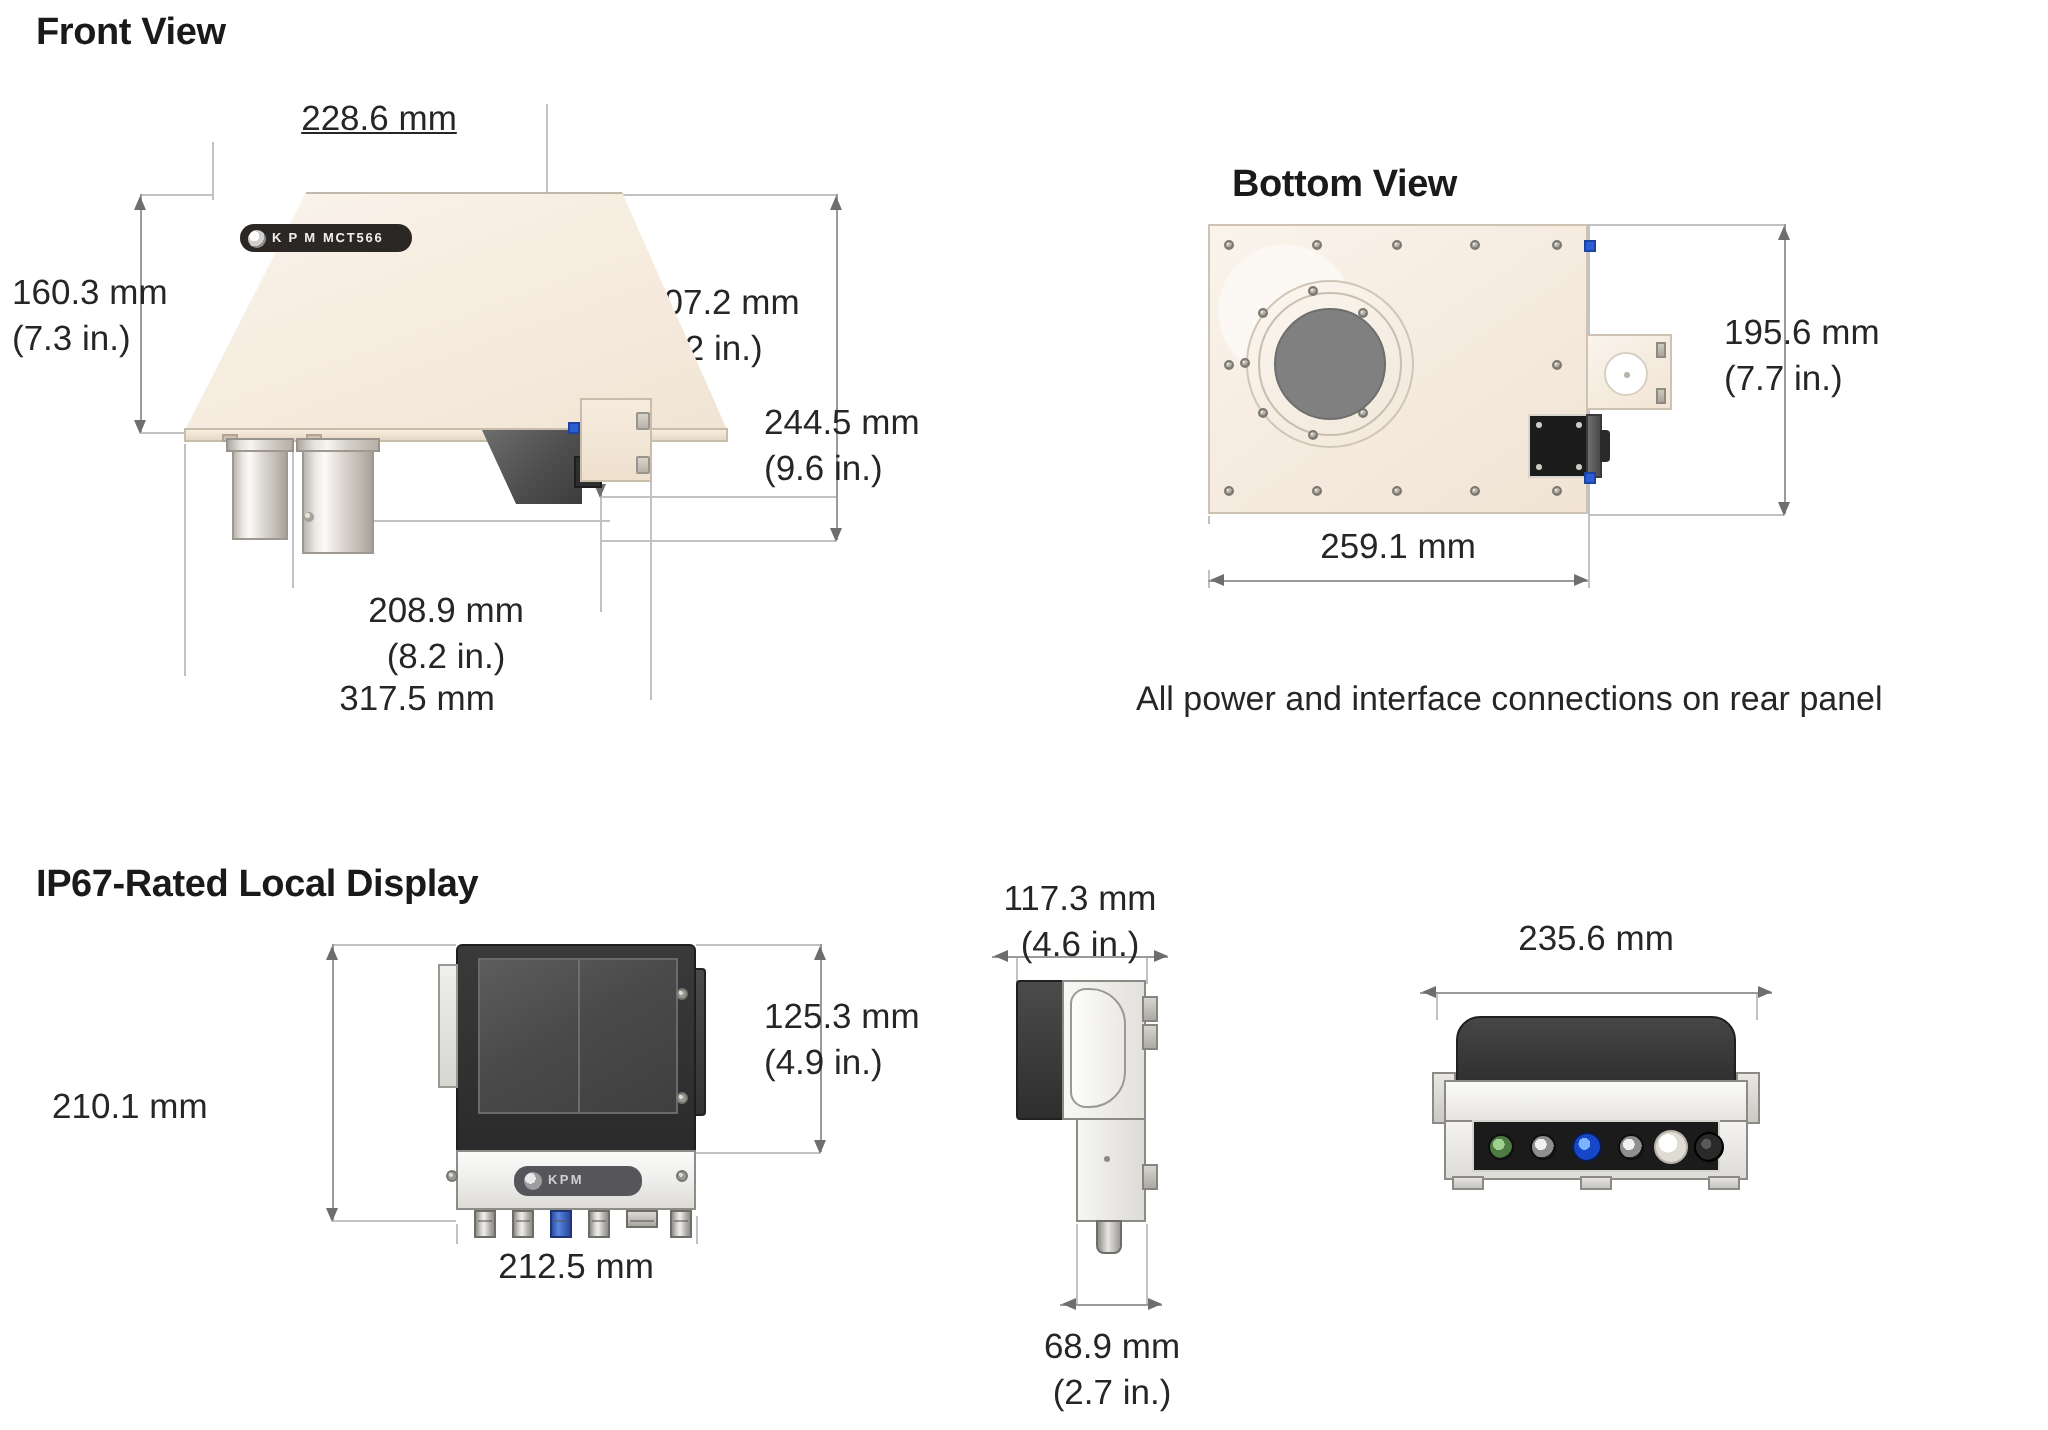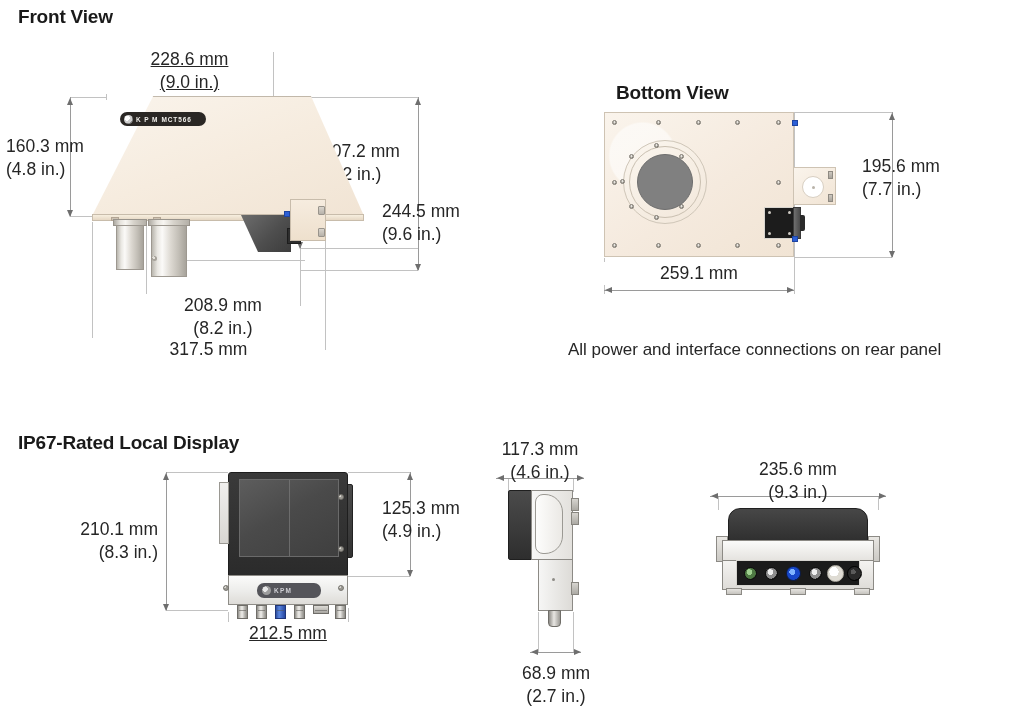--- a/index.html
+++ b/index.html
@@ -29,21 +29,21 @@
   
   .dim {
     font-size: 17.5px;
     line-height: 23px;
     color: #262626;
     white-space: nowrap;
     font-family: "Liberation Sans", sans-serif;
   }
   .dim .l2 { display: block; }
   .dim.center { text-align: center; }
-  .dim.right { text-align: right; }
+  .dim.right { text-align: left; margin-top: 24px; }
 
   .note {
     font-size: 17px;
     color: #262626;
     white-space: nowrap;
   }
 
   
   .dline-h {
     height: 1px;
@@ -410,29 +410,28 @@
 <div class="abs ext-v" style="left:300px; top:190px; height:116px;"></div>
 <div class="abs ext-v" style="left:92px; top:222px; height:128px;"></div>
 <div class="abs ext-v" style="left:325px; top:240px; height:110px;"></div>
 <div class="abs ext-h" style="left:160px; top:260px; width:145px;"></div>
 
 <div class="abs dline-h" style="left:106px; top:60px; width:167px;"></div>
 <div class="abs arrow left" style="left:107px; top:57px;"></div>
 <div class="abs arrow right" style="left:266px; top:57px;"></div>
 <div class="abs dim center" style="left:106px; top:48px; width:167px; background:#fff;text-decoration:underline;">
   <span>228.6 mm</span>
-  <span class="l2">(9.0 in.)</span>
 </div>
 
 <div class="abs dline-v" style="left:70px; top:97px; height:119px;"></div>
 <div class="abs arrow up" style="left:67px; top:98px;"></div>
 <div class="abs arrow down" style="left:67px; top:210px;"></div>
 <div class="abs dim" style="left:6px; top:135px;">
   <span>160.3 mm</span>
-  <span class="l2">(4.8 in.)</span>
+  <span class="l2">(7.3 in.)</span>
 </div>
 
 <div class="abs dline-v" style="left:300px; top:97px; height:151px;"></div>
 <div class="abs arrow up" style="left:297px; top:98px;"></div>
 <div class="abs arrow down" style="left:297px; top:242px;"></div>
 <div class="abs dim" style="left:322px; top:140px;">
   <span>207.2 mm</span>
   <span class="l2">(8.2 in.)</span>
 </div>
 
@@ -568,21 +567,20 @@
 <div class="abs ext-v" style="left:228px; top:612px; height:22px;"></div>
 <div class="abs ext-v" style="left:348px; top:608px; height:26px;"></div>
 <div class="abs ext-h" style="left:348px; top:472px; width:62px;"></div>
 <div class="abs ext-h" style="left:348px; top:576px; width:62px;"></div>
 
 <div class="abs dline-v" style="left:166px; top:472px; height:138px;"></div>
 <div class="abs arrow up" style="left:163px; top:473px;"></div>
 <div class="abs arrow down" style="left:163px; top:604px;"></div>
 <div class="abs dim right" style="left:26px; top:518px; width:132px;">
   <span>210.1 mm</span>
-  <span class="l2">(8.3 in.)</span>
 </div>
 
 <div class="abs dline-v" style="left:410px; top:472px; height:104px;"></div>
 <div class="abs arrow up" style="left:407px; top:473px;"></div>
 <div class="abs arrow down" style="left:407px; top:570px;"></div>
 <div class="abs dim" style="left:382px; top:497px;">
   <span>125.3 mm</span>
   <span class="l2">(4.9 in.)</span>
 </div>
 
@@ -611,21 +609,21 @@
     <div class="gland blue" style="left:61px;"></div>
     <div class="gland" style="left:80px;"></div>
     <div class="gland wide" style="left:99px;"></div>
     <div class="gland" style="left:121px;"></div>
   </div>
 </div>
 
 <div class="abs dline-h" style="left:228px; top:634px; width:120px;"></div>
 <div class="abs arrow left" style="left:229px; top:631px;"></div>
 <div class="abs arrow right" style="left:341px; top:631px;"></div>
-<div class="abs dim center" style="left:218px; top:622px; width:140px; background:#fff;text-decoration:underline;">
+<div class="abs dim center" style="left:218px; top:622px; width:140px; background:#fff;">
   <span>212.5 mm</span>
 </div>
 
 <div class="abs ext-v" style="left:508px; top:478px; height:14px;"></div>
 <div class="abs ext-v" style="left:573px; top:478px; height:14px;"></div>
 <div class="abs ext-v" style="left:538px; top:612px; height:40px;"></div>
 <div class="abs ext-v" style="left:573px; top:612px; height:40px;"></div>
 
 <div class="abs dline-h" style="left:496px; top:478px; width:88px;"></div>
 <div class="abs arrow left" style="left:497px; top:475px;"></div>
@@ -656,21 +654,20 @@
 </div>
 
 <div class="abs ext-v" style="left:718px; top:496px; height:14px;"></div>
 <div class="abs ext-v" style="left:878px; top:496px; height:14px;"></div>
 
 <div class="abs dline-h" style="left:710px; top:496px; width:176px;"></div>
 <div class="abs arrow left" style="left:711px; top:493px;"></div>
 <div class="abs arrow right" style="left:879px; top:493px;"></div>
 <div class="abs dim center" style="left:708px; top:458px; width:180px;">
   <span>235.6 mm</span>
-  <span class="l2">(9.3 in.)</span>
 </div>
 
 <div class="abs" id="ld-rear">
   <div class="ldr-wing" style="left:2px;"></div>
   <div class="ldr-wing" style="left:154px;"></div>
   <div class="ldr-top"></div>
   <div class="ldr-mid"></div>
   <div class="ldr-skirt"></div>
   <div class="ldr-panel">
     <div class="port p-green" style="left:7px;   top:6px;  width:13px; height:13px;"></div>

